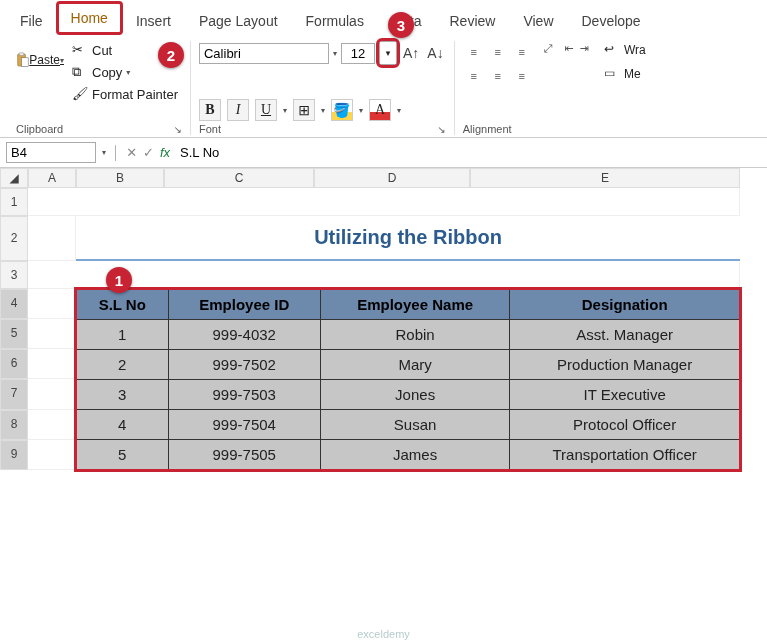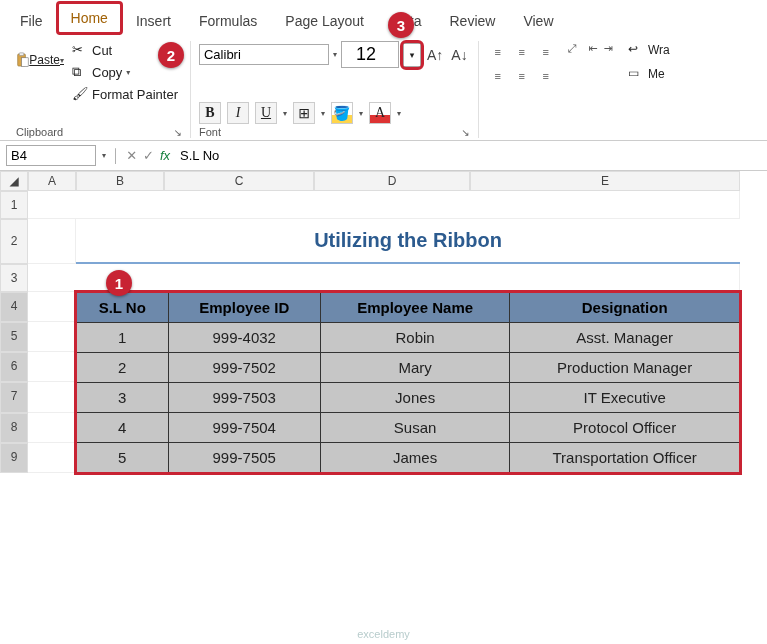--- a/index.html
+++ b/index.html
@@ -21,21 +21,21 @@
   .paste-col { display: flex; flex-direction: row; align-items: center; width: 48px; text-decoration: underline; }
   .paste-icon { width: 30px; height: 34px; margin: 2px 0; }
   .paste-lbl { font-size: 12px; }
   
   .small-btns { display: flex; flex-direction: column; gap: 4px; font-size:13px; }
   .small-btn { display:flex; align-items:center; gap:4px; cursor:pointer; padding:1px 4px; }
   .mini-icon { width:16px; height:16px; display:inline-block; }
   
   .font-row { display:flex; gap:4px; align-items:center; margin-bottom:6px; }
   .font-name { width:120px; padding:2px 4px; border:1px solid #aaa; font-size:13px; }
-  .font-size { width:28px; padding:2px 14px; border:1px solid #aaa; font-size:18px; }
+  .font-size { width:28px; padding:2px 2px; border:1px solid #aaa; font-size:13px; text-align:center; }
   .size-dd { width:16px; height:22px; border:1px solid #aaa; display:flex; align-items:center; justify-content:center; font-size:9px; cursor:pointer; position:relative; }
   .size-dd-hl::after { content:""; position:absolute; left:-4px; top:-4px; right:-4px; bottom:-4px; border:3px solid #c82333; border-radius:6px; pointer-events:none; }
   .grow-shrink { font-size:14px; color:#444; cursor:pointer; padding:0 2px; }
   
   .font-row2 { display:flex; gap:6px; align-items:center; }
   .fmt-btn { width:20px; height:20px; display:flex; align-items:center; justify-content:center; font-size:14px; cursor:pointer; border:1px solid #ccc; background:#f4f4f4; font-family: "Times New Roman", serif; }
   .fmt-btn.b { font-weight:bold; }
   .fmt-btn.i { font-style:italic; }
   .fmt-btn.u { text-decoration:underline; }
   .dd-caret { font-size:8px; color:#555; }
@@ -72,25 +72,26 @@
 </style>
 </head>
 <body>
 
 <div class="wrap">
 
 <div class="tabs">
   <div class="tab">File</div>
   <div class="tab active tab-hl">Home</div>
   <div class="tab">Insert</div>
+  <div class="tab">Page Layout</div>
   <div class="tab">Formulas</div>
-  <div class="tab">Page Layout</div>
   <div class="tab">Data</div>
   <div class="tab">Review</div>
   <div class="tab">View</div>
+  <div class="tab">Develope</div>
 </div>
 
 <div class="callout" style="left:158px; top:42px;">2</div>
 <div class="callout" style="left:388px; top:12px;">3</div>
 
 <div class="ribbon">
 
   <div class="group">
     <div class="group-body">
       <div class="paste-col">
@@ -170,20 +171,21 @@
         <div class="small-btn">
               <span class="mini-icon">↩</span>
               <span>Wra</span>
             </div>
         <div class="small-btn">
               <span class="mini-icon">▭</span>
               <span>Me</span>
             </div>
       </div>
     </div>
+    <div class="group-label"><span>Alignment</span></div>
   </div>
 </div>
 
 <div class="fbar">
   <input class="namebox" value="B4" style="">
   <span class="dd-caret">▾</span>
   <span style="color:#aaa;">│</span>
   <span style="color:#888; cursor:pointer;">✕</span>
   <span style="color:#888; cursor:pointer;">✓</span>
   <span class="fx">fx</span>

